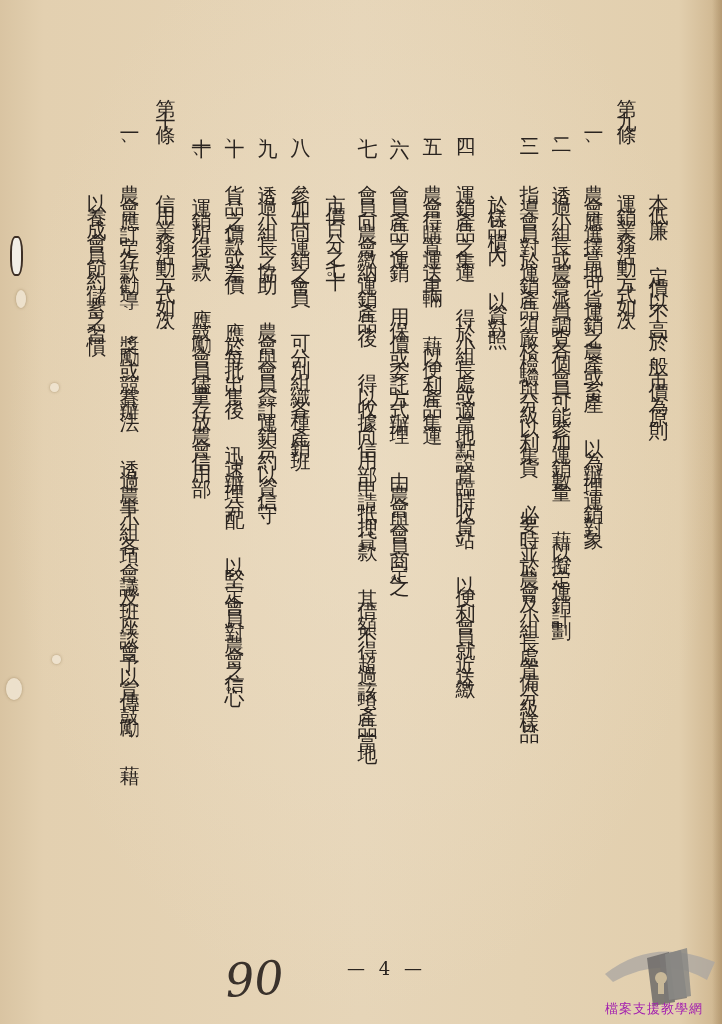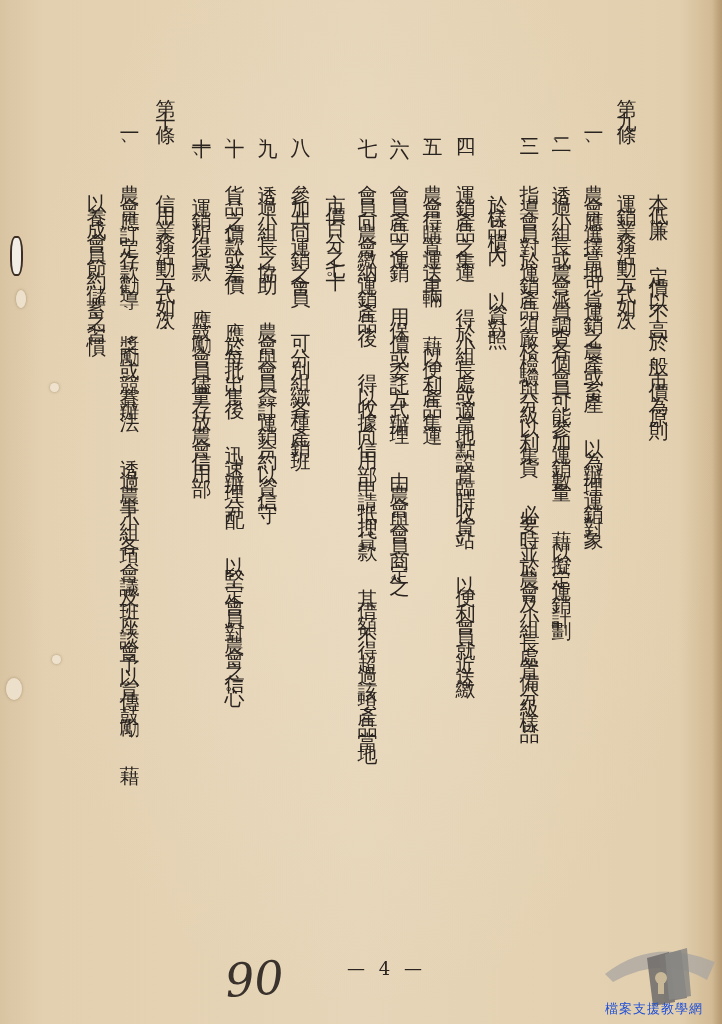--- a/index.html
+++ b/index.html
@@ -35,21 +35,21 @@
     font-family: "DejaVu Serif", serif; letter-spacing: 4px;
   }
   .handwritten {
     position: absolute; left: 225px; top: 952px; font-size: 46px; color: #3a322c;
     font-family: "DejaVu Serif", serif; font-style: italic; transform: rotate(-4deg);
   }
   .watermark {
     position: absolute; left: 603px; top: 940px; width: 118px; height: 84px;
   }
   .wm-text {
-    position: absolute; left: 605px; top: 1000px; font-size: 13px; color: #1d4ed8;
+    position: absolute; left: 605px; top: 1000px; font-size: 13px; color: #a21caf;
     font-family: Liberation Serif, serif; letter-spacing: 1px; white-space: nowrap;
   }
 </style>
 </head>
 <body>
 
 <div class="paper"></div>
 <div class="right-edge"></div>
 
 <div class="hole" style="left:10px; top:236px; width:9px; height:36px;"></div>

